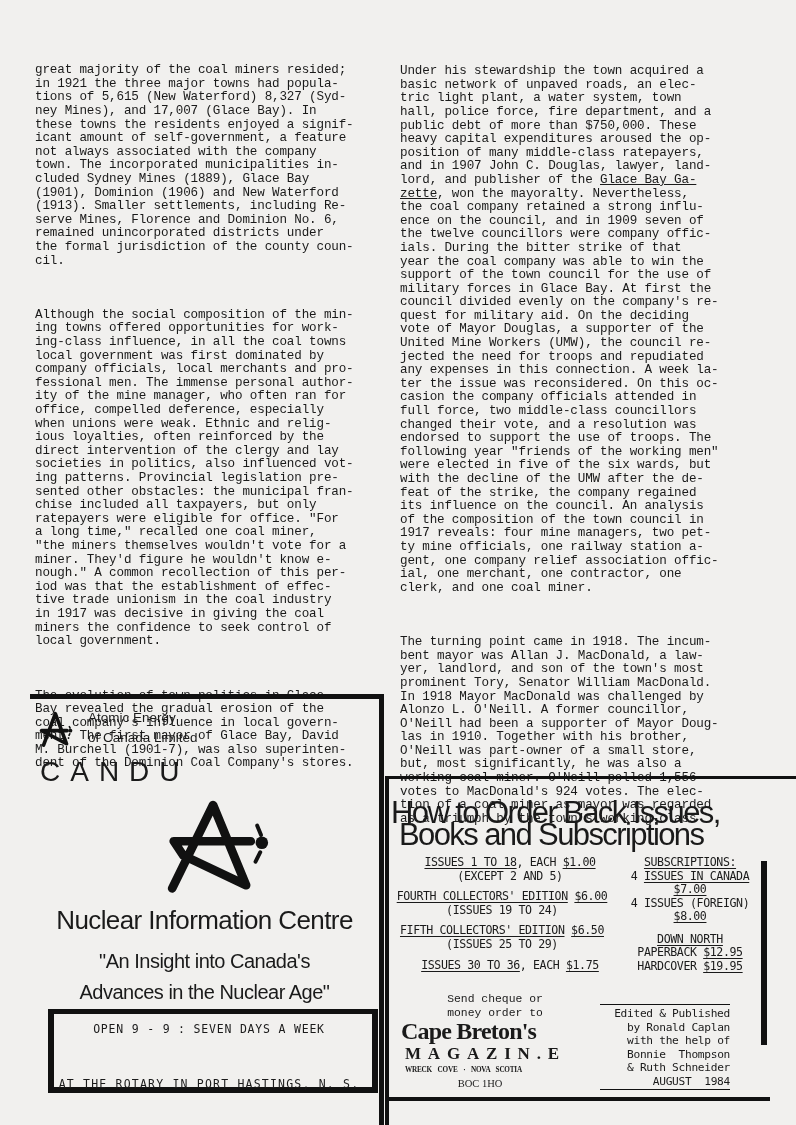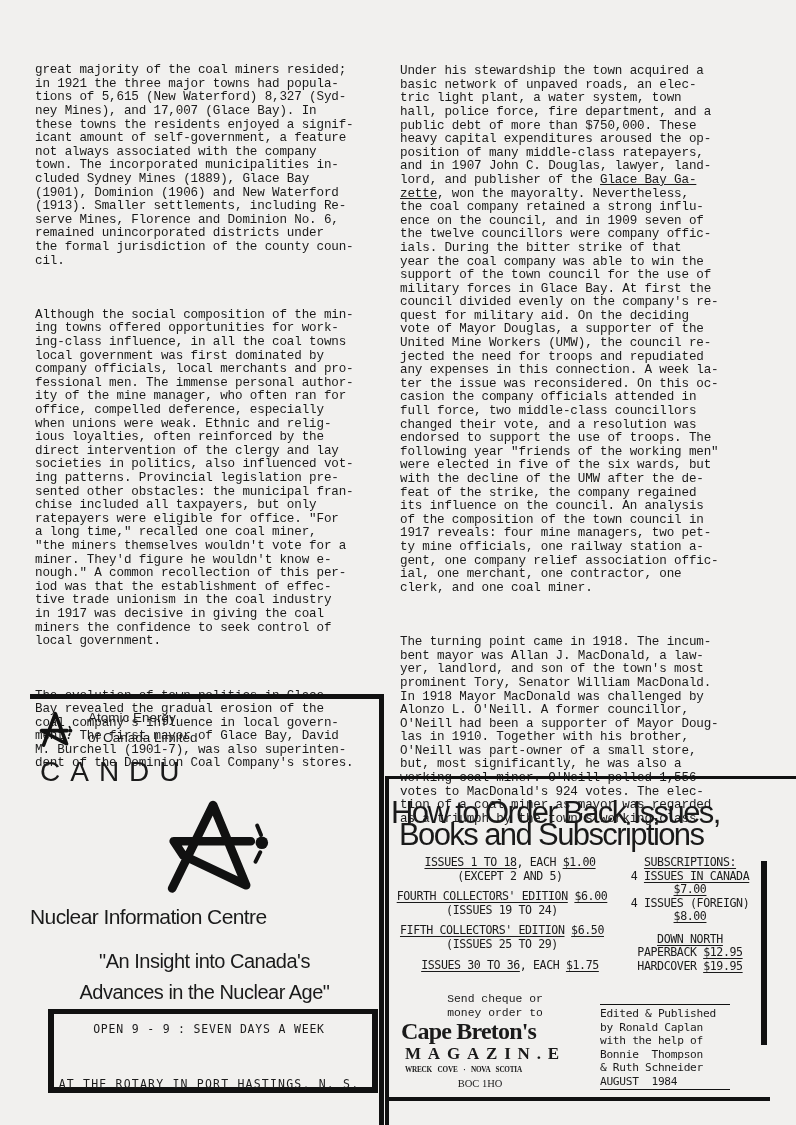--- a/index.html
+++ b/index.html
@@ -26,21 +26,21 @@
     position: absolute; left: 30px; top: 694px; width: 354px; height: 431px;
     border-top: 5px solid #111; border-right: 5px solid #111;
     box-sizing: border-box;
   }
   .sans { font-family: "Liberation Sans", "DejaVu Sans", sans-serif; }
   #aecl-logo-small { position: absolute; left: 6px; top: 12px; width: 40px; height: 36px; }
   #aecl-en { position: absolute; left: 58px; top: 9px; font-size: 13.5px; line-height: 20px; }
   #aecl-fr { position: absolute; left: 216px; top: 9px; font-size: 13.5px; line-height: 20px; }
   #candu-title { position: absolute; left: 0; right: 0; top: 57px; text-align: left; font-size: 28px; letter-spacing: 10px; font-weight: normal; padding-left: 10px; }
   #candu-logo { position: absolute; left: 128px; top: 101px; width: 118px; height: 95px; }
-  #nic-title { position: absolute; left: 0; right: 0; top: 206px; text-align: left; font-size: 21px; letter-spacing: -0.6px; }
+  #nic-title { position: absolute; left: 0; right: 0; top: 206px; text-align: center; font-size: 26px; letter-spacing: -0.6px; }
   #nic-sub1 { position: absolute; left: 0; right: 0; top: 251px; text-align: center; font-size: 20px; letter-spacing: -0.5px; }
   #nic-sub2 { position: absolute; left: 0; right: 0; top: 282px; text-align: center; font-size: 20px; letter-spacing: -0.5px; }
   #hours-box {
     position: absolute; left: 18px; top: 310px; width: 330px; height: 84px;
     border: 6px solid #111; border-top-width: 5px; box-sizing: border-box;
     font-family: "DejaVu Sans Mono", monospace; font-size: 11.5px; text-align: center;
     letter-spacing: 0.8px;
   }
   #hours-box div { position: absolute; left: 0; right: 8px; }
   #hours-1 { top: 8px; }
@@ -61,21 +61,21 @@
   #ord-l2 { left: 2px; width: 230px; top: 111px; }
   #ord-l3 { left: 2px; width: 230px; top: 145px; }
   #ord-l4 { left: 20px; width: 210px; top: 180px; }
   #ord-r  { left: 235px; width: 140px; top: 77px; }
   #ord-vbar { position: absolute; left: 376px; top: 82px; width: 6px; height: 184px; background: #111; }
   #send-to { position: absolute; left: 40px; top: 213px; width: 140px; text-align: center; font-family: "Liberation Mono", monospace; font-size: 11.4px; line-height: 14px; }
   #cbm-name { position: absolute; left: 16px; top: 239px; font-family: "Liberation Serif", "DejaVu Serif", serif; font-weight: bold; font-size: 24px; letter-spacing: -0.8px; }
   #cbm-mag { position: absolute; left: 20px; top: 265px; font-family: "Liberation Serif", "DejaVu Serif", serif; font-weight: bold; font-size: 17px; letter-spacing: 6.8px; }
   #cbm-place { position: absolute; left: 20px; top: 287px; font-family: "Liberation Serif", "DejaVu Serif", serif; font-weight: bold; font-size: 7.2px; letter-spacing: -0.2px; word-spacing: 4px; }
   #cbm-postal { position: absolute; left: 60px; top: 299px; width: 70px; text-align: center; font-family: "Liberation Serif", serif; font-size: 10.5px; }
-  #credits { position: absolute; left: 215px; top: 225px; width: 130px; text-align: left; font-family: "DejaVu Sans Mono", monospace; font-size: 11.2px; line-height: 13.5px; letter-spacing: -0.3px; border-top: 1px solid #111; border-bottom: 1px solid #111; padding: 2px 0 1px; }
+  #credits { position: absolute; left: 215px; top: 225px; width: 130px; text-align: right; font-family: "DejaVu Sans Mono", monospace; font-size: 11.2px; line-height: 13.5px; letter-spacing: -0.3px; border-top: 1px solid #111; border-bottom: 1px solid #111; padding: 2px 0 1px; }
   #order-bottom-rule { position: absolute; left: 0; top: 318px; width: 385px; height: 4px; background: #111; }
   .txt-u { text-decoration: underline; text-underline-offset: 2px; }
 </style>
 </head>
 <body>
 
 <div id="col-left" class="col">
   <p>great majority of the coal miners resided;
 in 1921 the three major towns had popula-
 tions of 5,615 (New Waterford) 8,327 (Syd-

